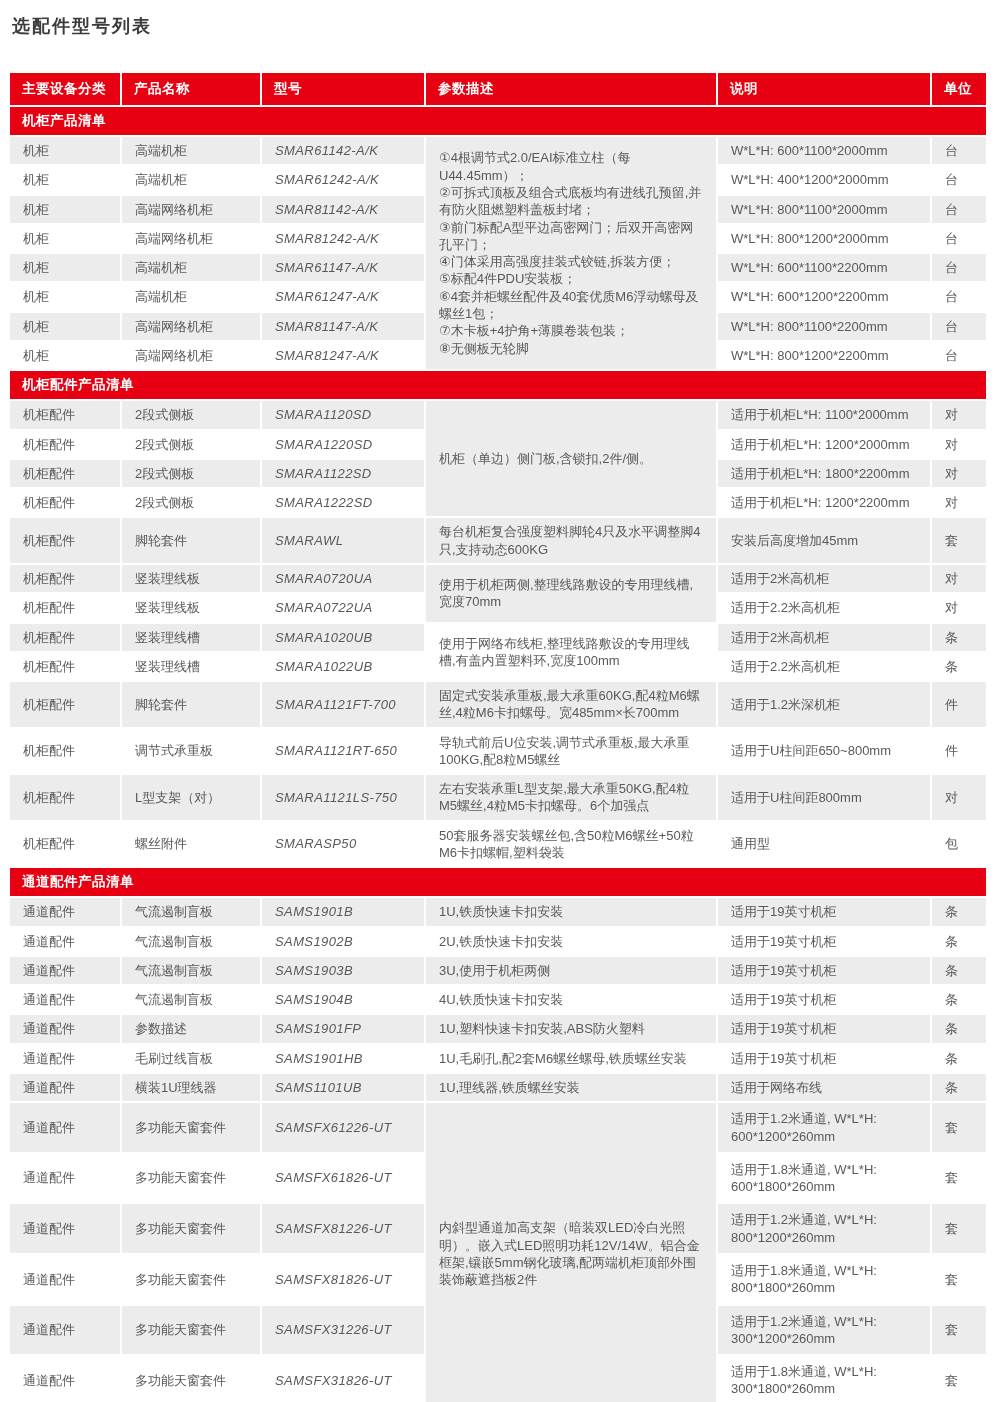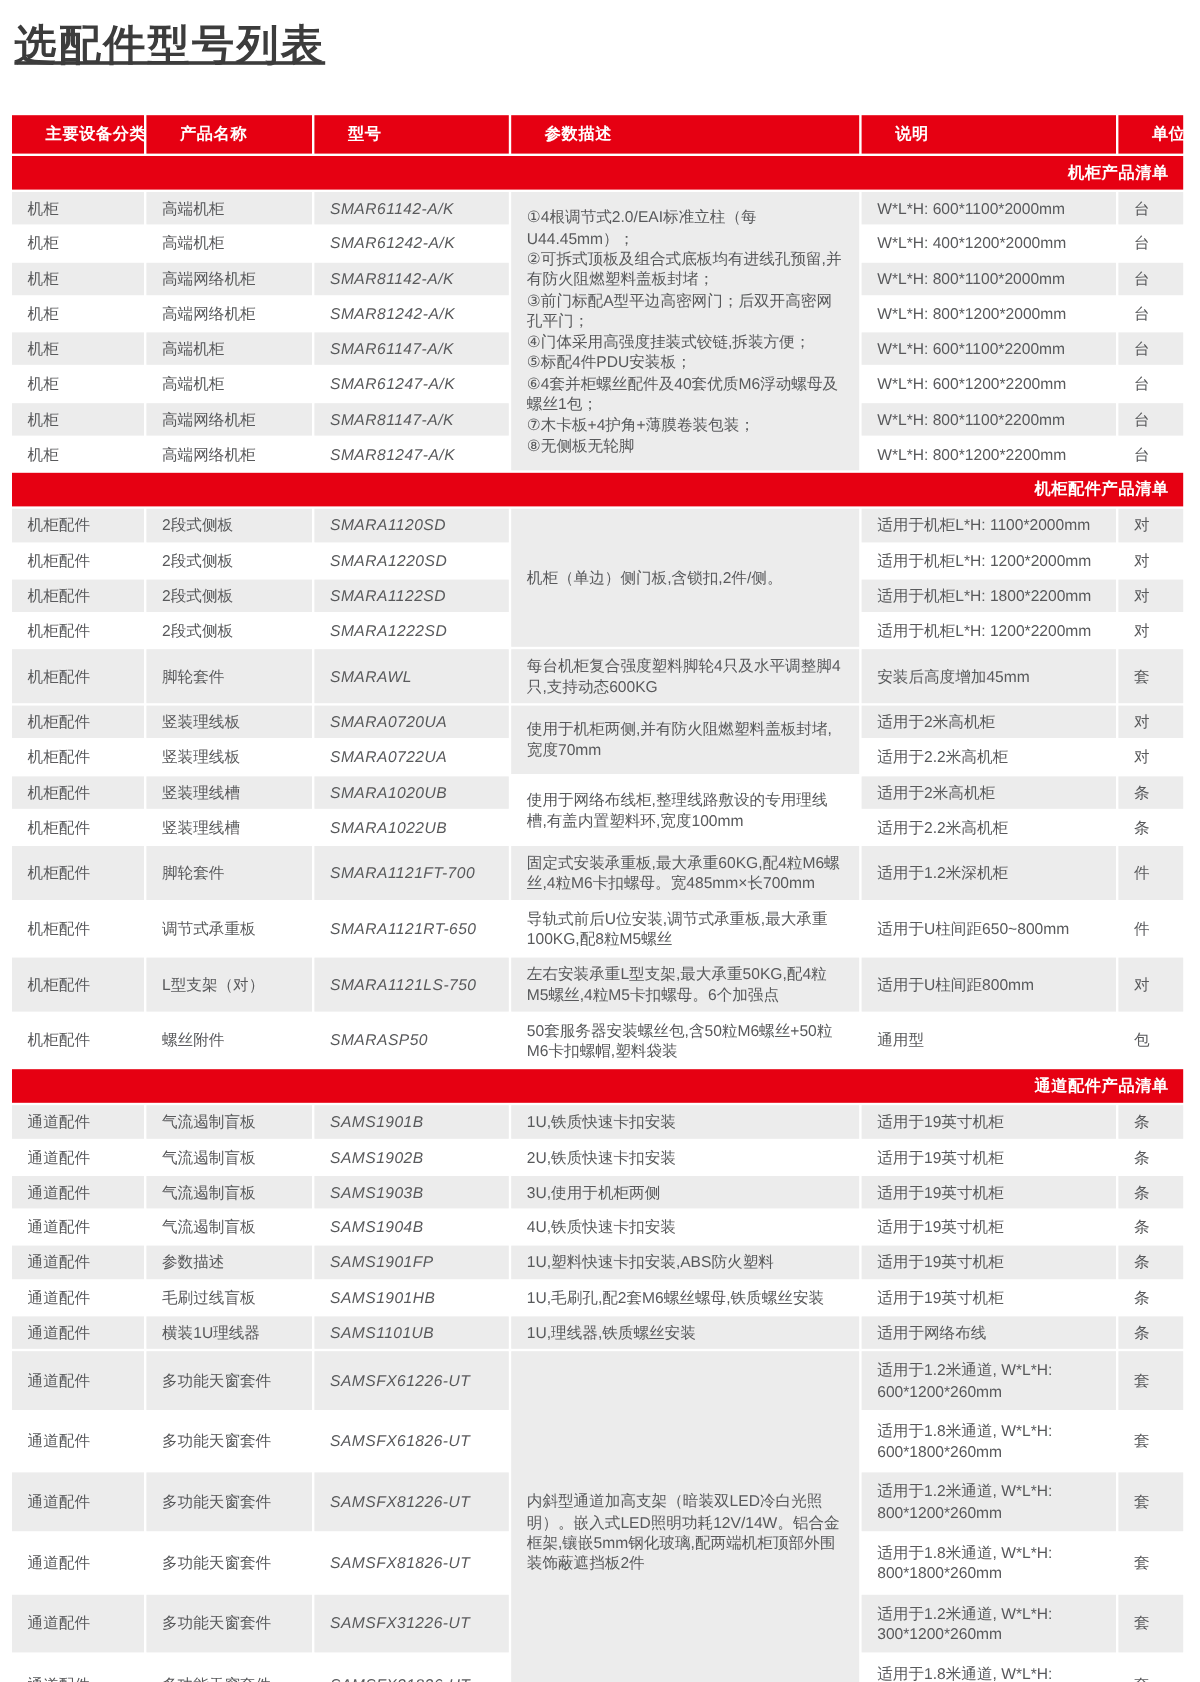--- a/index.html
+++ b/index.html
@@ -3,40 +3,40 @@
 <meta charset="utf-8">
 <style>
   html,body{margin:0;padding:0;background:#ffffff;}
   body{
     width:1000px;height:1402px;overflow:hidden;
     font-family:"Liberation Sans","DejaVu Sans",sans-serif;
     -webkit-font-smoothing:antialiased;
   }
   .page-title{
     margin:14px 18px 0 12px;
-    font-size:35px;font-weight:700;color:#3c3c3c;letter-spacing:2px;text-decoration:underline;
+    font-size:18px;font-weight:700;color:#3c3c3c;letter-spacing:2px;
   }
   table.spec{
     border-collapse:separate;border-spacing:2px;table-layout:fixed;
     width:980px;margin:33px 0 0 8px;
   }
   col.c0{width:110px}
   col.c1{width:138px}
   col.c2{width:162px}
   col.c3{width:290px}
   col.c4{width:212px}
   col.c5{width:54px}
   th.hdr{
     background:#e60012;color:#ffffff;
     font-size:13.5px;font-weight:700;text-align:left;
-    padding:7px 28px;letter-spacing:0.5px;white-space:nowrap;
+    padding:7px 12px;letter-spacing:0.5px;white-space:nowrap;
   }
   td.band{
     background:#e60012;color:#ffffff;
-    font-size:13.5px;font-weight:700;text-align:right;
+    font-size:13.5px;font-weight:700;text-align:left;
     padding:5px 12px;letter-spacing:0.5px;
   }
   td.cell{
     color:#58595b;font-size:13px;line-height:1.33;
     padding:5px 13px;vertical-align:middle;
     white-space:pre-line;word-break:break-word;
   }
   td.g{background:#ececec;}
   td.w{background:#ffffff;}
   td.col2{letter-spacing:0.4px;font-style:italic;}
@@ -171,21 +171,21 @@
         <td class="cell col1 g">脚轮套件</td>
         <td class="cell col2 g">SMARAWL</td>
         <td class="cell col3 g">每台机柜复合强度塑料脚轮4只及水平调整脚4只,支持动态600KG</td>
         <td class="cell col4 g">安装后高度增加45mm</td>
         <td class="cell col5 g">套</td>
       </tr>
       <tr>
         <td class="cell col0 g">机柜配件</td>
         <td class="cell col1 g">竖装理线板</td>
         <td class="cell col2 g">SMARA0720UA</td>
-        <td class="cell col3 g" rowspan="2">使用于机柜两侧,并有防火阻燃塑料盖板封堵,宽度70mm</td>
+        <td class="cell col3 g" rowspan="2">使用于机柜两侧,整理线路敷设的专用理线槽,宽度70mm</td>
         <td class="cell col4 g">适用于2米高机柜</td>
         <td class="cell col5 g">对</td>
       </tr>
       <tr>
         <td class="cell col0 w">机柜配件</td>
         <td class="cell col1 w">竖装理线板</td>
         <td class="cell col2 w">SMARA0722UA</td>
         <td class="cell col4 w">适用于2.2米高机柜</td>
         <td class="cell col5 w">对</td>
       </tr>

